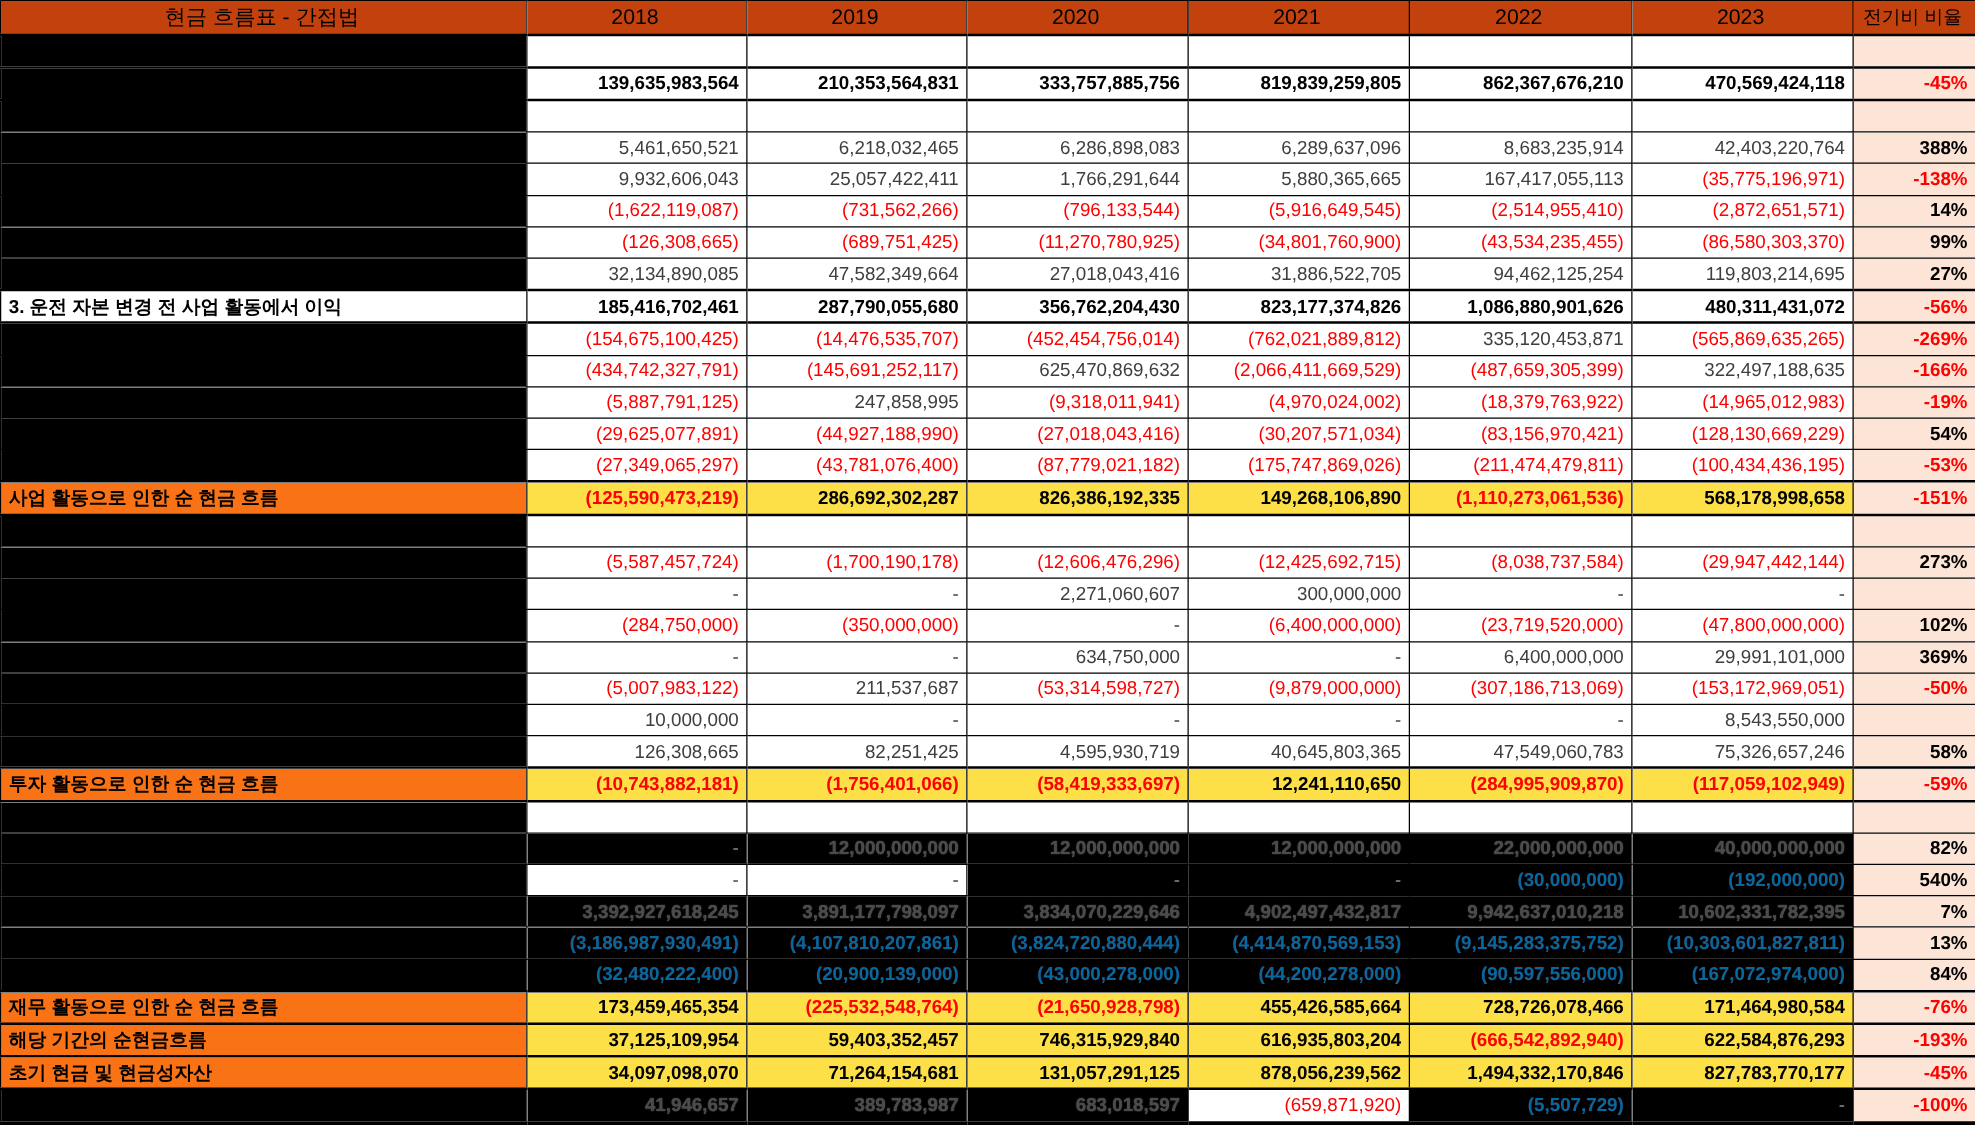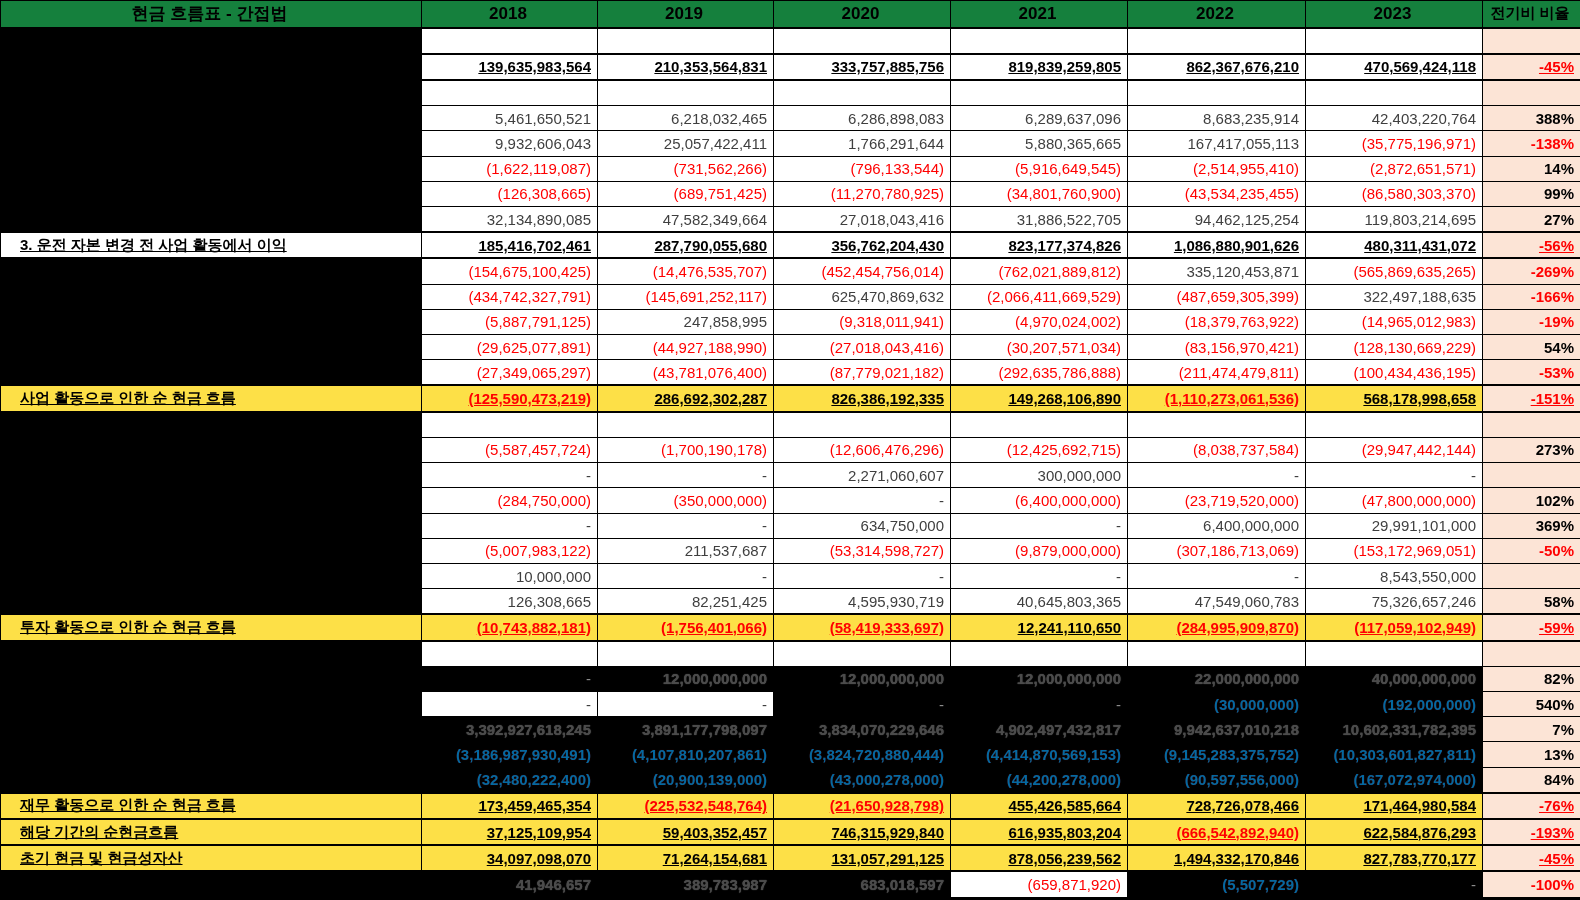--- a/index.html
+++ b/index.html
@@ -1,40 +1,40 @@
 <!DOCTYPE html>
 <html><head>
 <meta charset="utf-8">
 <style>
   html,body{margin:0;padding:0;background:#fff;}
   table{border-collapse:collapse;table-layout:fixed;width:1580px;height:900px;
         font-family:"Liberation Sans","DejaVu Sans",sans-serif;}
   td,th{border:1px solid #000;padding:0 6px 0 3px;overflow:hidden;white-space:nowrap;height:24px;}
   thead tr{height:27px;}
-  th{background:#15803d;color:#000;font-weight:bold;font-size:17px;border-bottom-width:2px;}
+  th{background:#c2410c;color:#000;font-weight:normal;font-size:17px;border-bottom-width:2px;}
   th.ratio-h{font-size:15px;}
   
-  td.lbl{text-align:left;font-weight:bold;font-size:15px;color:#000;padding-left:19px;}
+  td.lbl{text-align:left;font-weight:bold;font-size:15px;color:#000;padding-left:6px;}
   .lbl-black{background:#000;}
   .lbl-title{background:#fff;}
-  .lbl-total{background:#fde047;}
+  .lbl-total{background:#f97316;}
   
   td.num{text-align:right;font-size:15px;color:#3f3f3f;font-weight:normal;}
   .bg-white{background:#fff;}
   .bg-yellow{background:#fde047;}
   td.num.b{color:#000;font-weight:bold;}
   td.num.bg-black{background:#000;color:#4b4b4b;font-weight:bold;text-shadow:0 0 1px #666;}
   td.num.neg{color:#FF0000;}
   td.num.bg-black.neg{color:#0369a1;text-shadow:0 0 1px #550000;}
   td.num.bg-black.dash{color:#8c8c8c;font-weight:normal;text-shadow:none;}
   
   td.ratio{background:#FCE4D6;text-align:right;font-size:15px;font-weight:bold;color:#000;margin-left:46px;}
   td.ratio.neg{color:#FF0000;}
   
-  tr.r-bold td, tr.r-title td, tr.r-total td{border-top-width:2px;border-bottom-width:2px;text-decoration:underline;}
+  tr.r-bold td, tr.r-title td, tr.r-total td{border-top-width:2px;border-bottom-width:2px;}
   tbody tr:last-child td{border-bottom:3px solid #000;}
 </style>
 </head>
 <body>
 
 <table>
   <colgroup>
     <col style="width:421px">
       <col style="width:176px">
       <col style="width:176px">
@@ -186,21 +186,21 @@
         <td class="num bg-white neg">(30,207,571,034)</td>
         <td class="num bg-white neg">(83,156,970,421)</td>
         <td class="num bg-white neg">(128,130,669,229)</td>
         <td class="ratio">54%</td>
       </tr>
       <tr class="r-normal">
         <td class="lbl lbl-black"></td>
         <td class="num bg-white neg">(27,349,065,297)</td>
         <td class="num bg-white neg">(43,781,076,400)</td>
         <td class="num bg-white neg">(87,779,021,182)</td>
-        <td class="num bg-white neg">(292,635,786,888)</td>
+        <td class="num bg-white neg">(175,747,869,026)</td>
         <td class="num bg-white neg">(211,474,479,811)</td>
         <td class="num bg-white neg">(100,434,436,195)</td>
         <td class="ratio neg">-53%</td>
       </tr>
       <tr class="r-total">
         <td class="lbl lbl-total">사업 활동으로 인한 순 현금 흐름</td>
         <td class="num bg-yellow b neg">(125,590,473,219)</td>
         <td class="num bg-yellow b">286,692,302,287</td>
         <td class="num bg-yellow b">826,386,192,335</td>
         <td class="num bg-yellow b">149,268,106,890</td>

